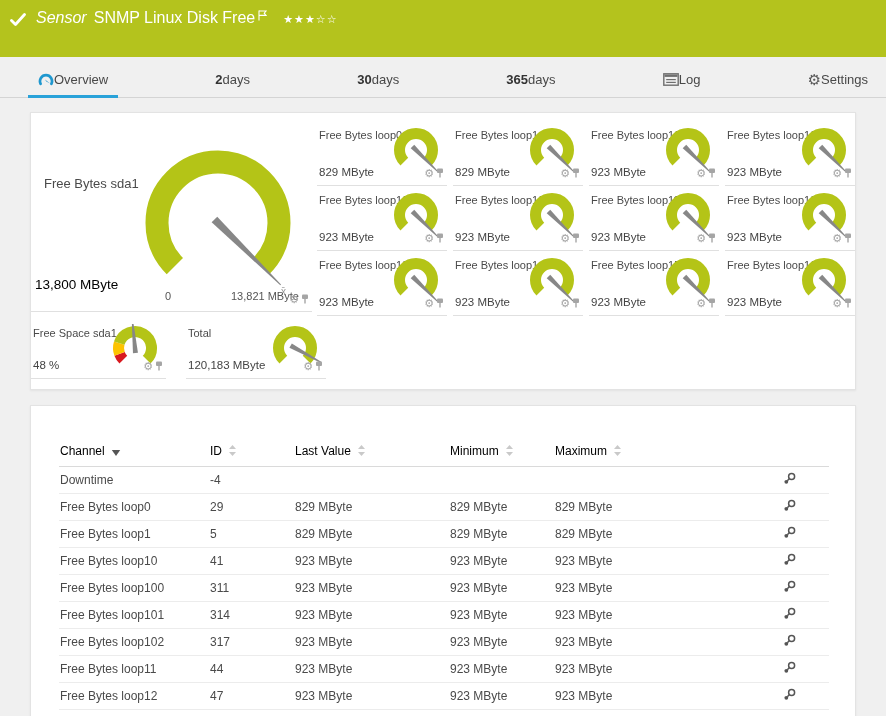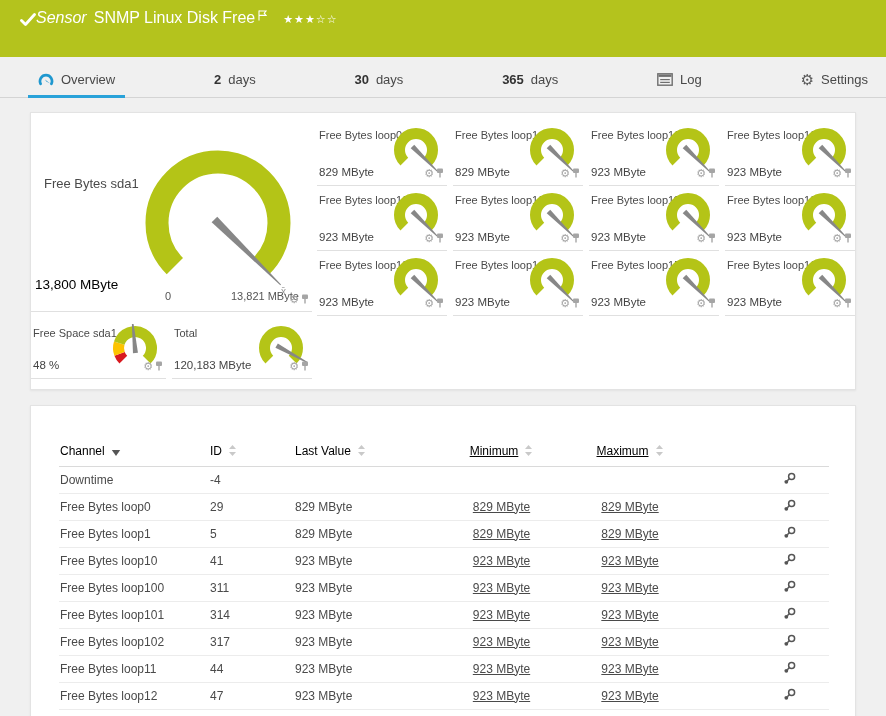--- a/index.html
+++ b/index.html
@@ -5,32 +5,32 @@
   * { box-sizing: border-box; }
   html,body { margin:0; padding:0; }
   body {
     width:886px; height:716px; overflow:hidden;
     background:#f0f0f0;
     font-family:"Liberation Sans", sans-serif;
     color:#4a4a4a;
     position:relative;
   }
   
-  .topbar { height:57px; background:#b4c31d; color:#fff; display:flex; padding:9px 0 0 10px;text-align:right; }
+  .topbar { height:57px; background:#b4c31d; color:#fff; display:flex; padding:9px 0 0 10px; }
   .check-icon { width:26px; padding-top:4px; flex:0 0 26px; }
   .topbar-text { }
   .title-line { font-size:16px; display:flex; align-items:flex-start; line-height:18px; }
   .kind { font-style:italic; margin-right:7px; }
   .flag-icon { margin:-2px 0 0 3px; }
   .stars { font-size:11px; letter-spacing:1px; margin:1px 0 0 16px; color:#fff; }
   .status-text { font-size:11px; font-weight:bold; margin:5px 0 0 18px; }
   
   .tabs { height:36px; margin-top:5px; display:flex; align-items:stretch; justify-content:space-between;
           padding:0 8px 0 28px; border-bottom:1px solid #d4d4d4; }
-  .tab { position:relative; display:flex; align-items:center; gap:7px; padding:0 10px; font-size:13px;
+  .tab { position:relative; display:flex; align-items:center; padding:0 10px; font-size:13px;
          color:#484848; cursor:pointer; white-space:nowrap; }
   .tab .tab-icon { display:flex; align-items:center; }
   .tab .tab-num { font-weight:bold; color:#333; }
   .tab.active::after { content:""; position:absolute; left:0; right:0; bottom:-1px; height:3px; background:#29a2d9; }
   
   .card { position:absolute; left:30px; width:826px; background:#fff; border:1px solid #e3e3e3;
           box-shadow:0 1px 2px rgba(0,0,0,0.06); }
   #gauges-card { top:112px; height:278px; }
   #table-card  { top:405px; height:330px; }
   
@@ -44,31 +44,31 @@
   
   .small-grid { position:absolute; left:286px; top:8px; right:0; display:grid;
                 grid-template-columns:repeat(4,1fr); column-gap:6px; }
   .gauge-cell { position:relative; height:65px; border-bottom:1px solid #e0e0e0; }
   .gauge-label { position:absolute; left:2px; top:8px; font-size:11px; color:#4a4a4a; }
   .gauge-svg { position:absolute; right:2px; top:5px; }
   .gauge-value { position:absolute; left:2px; top:45px; font-size:11.5px; color:#444; }
   .gauge-tools { position:absolute; right:3px; bottom:3px; display:flex; align-items:center; gap:2px; }
   .mini-gear { font-size:11px; color:#a5a5a5; line-height:10px; }
   
-  .bottom-row { position:absolute; left:0; top:206px; display:flex; gap:6px; }
+  .bottom-row { position:absolute; left:0; top:206px; display:flex; gap:20px; }
   .bottom-row .gauge-cell { height:60px; }
   .bottom-row .gauge-cell.w1 { width:135px; }
   .bottom-row .gauge-cell.w2 { width:140px; }
   .bottom-row .gauge-value { top:40px; }
   
   table { border-collapse:collapse; margin:32px 28px 0 28px; width:770px; font-size:12px; }
   th { font-weight:normal; color:#000000; text-align:left; height:28px; border-bottom:1px solid #dadada;
        cursor:pointer; white-space:nowrap; }
   td { height:27px; border-bottom:1px solid #ececec; color:#4a4a4a;margin-left:44px; }
-  .c3, .c4 { text-align:center;text-decoration:underline; }
+  .c3, .c4 { text-align:left; }
   .c5 { text-align:right; padding-right:32px; }
   .sort-ico { display:inline-block; margin-left:6px; vertical-align:-1px; }
   .row-tool { display:inline-block; cursor:pointer; }
 </style>
 </head>
 <body>
 
 <header class="topbar">
   <span class="check-icon">
     <svg width="16" height="14" viewBox="0 0 16 14">

